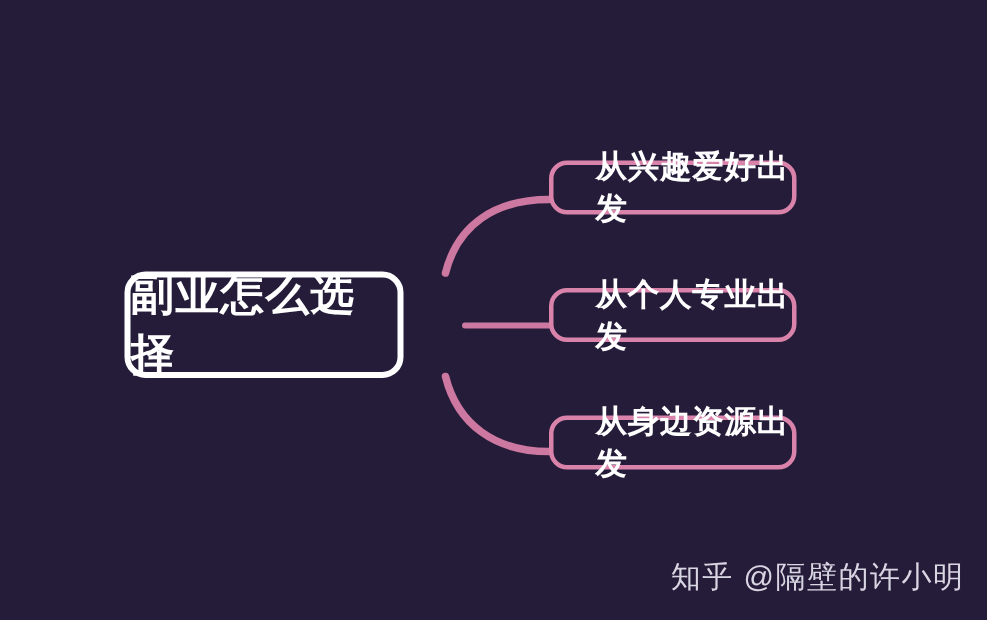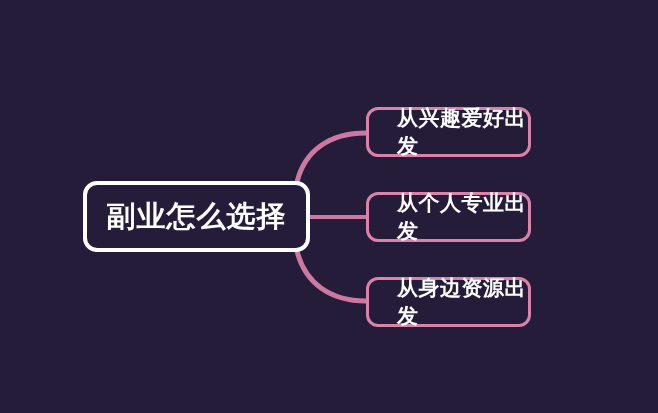--- a/index.html
+++ b/index.html
@@ -33,29 +33,29 @@
     display: flex;
     align-items: center;
     justify-content: center;
     color: var(--text, #ffffff);
     font-weight: bold;
     background: var(--background, #251c3a);
     cursor: default;
   }
   .central-node {
     left: 83px; top: 181px;
-    width: 227px; height: 71px;
+    width: 186px; height: 71px;
     border: 4px solid var(--central-border, #ffffff);
     border-radius: 14px;
     font-size: 29px;
     letter-spacing: 1px;
   }
   .child-node {
     left: 366px;
-    width: 165px; height: 50px;
+    width: 165px; height: 36px;
     border: 3px solid var(--child-border, #d983ab);
     border-radius: 12px;
     font-size: 21px;
     letter-spacing: 0.5px;
     padding-left: 28px;
   }
   .child-node.pos-0 { top: 107px; }
   .child-node.pos-1 { top: 192px; border-radius: 12px; }
   .child-node.pos-2 { top: 277px; }
   .watermark {
@@ -87,14 +87,17 @@
   </div>
 
   <div class="node child-node pos-1">
     <span>从个人专业出发</span>
   </div>
 
   <div class="node child-node pos-2">
     <span>从身边资源出发</span>
   </div>
 
+  <div class="watermark">
+    <span>知乎 @隔壁的许小明</span>
+  </div>
 
 </div>
 
 </body></html>

